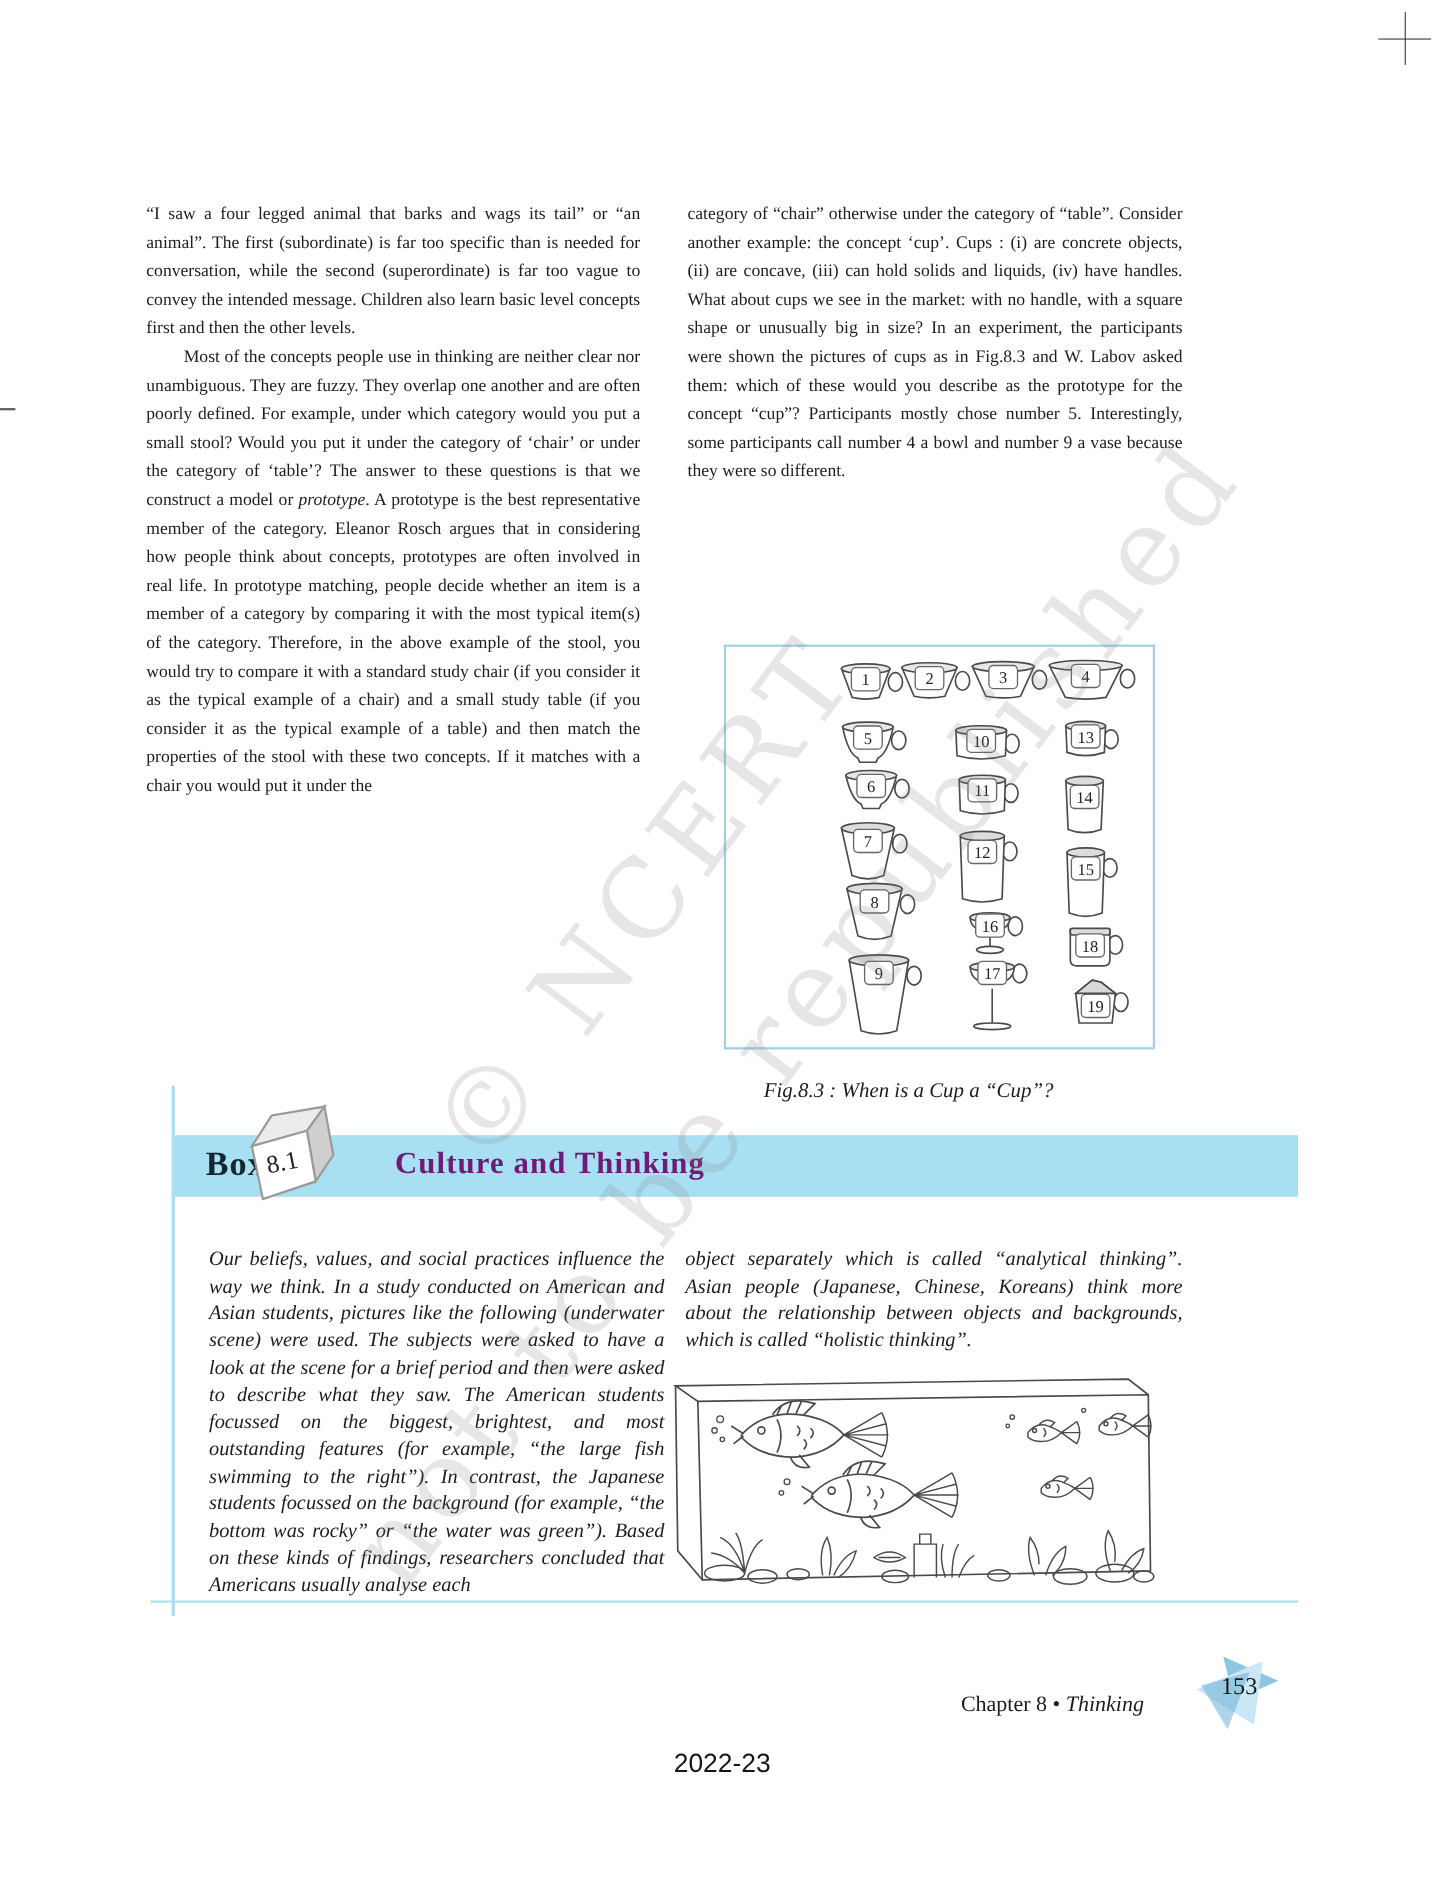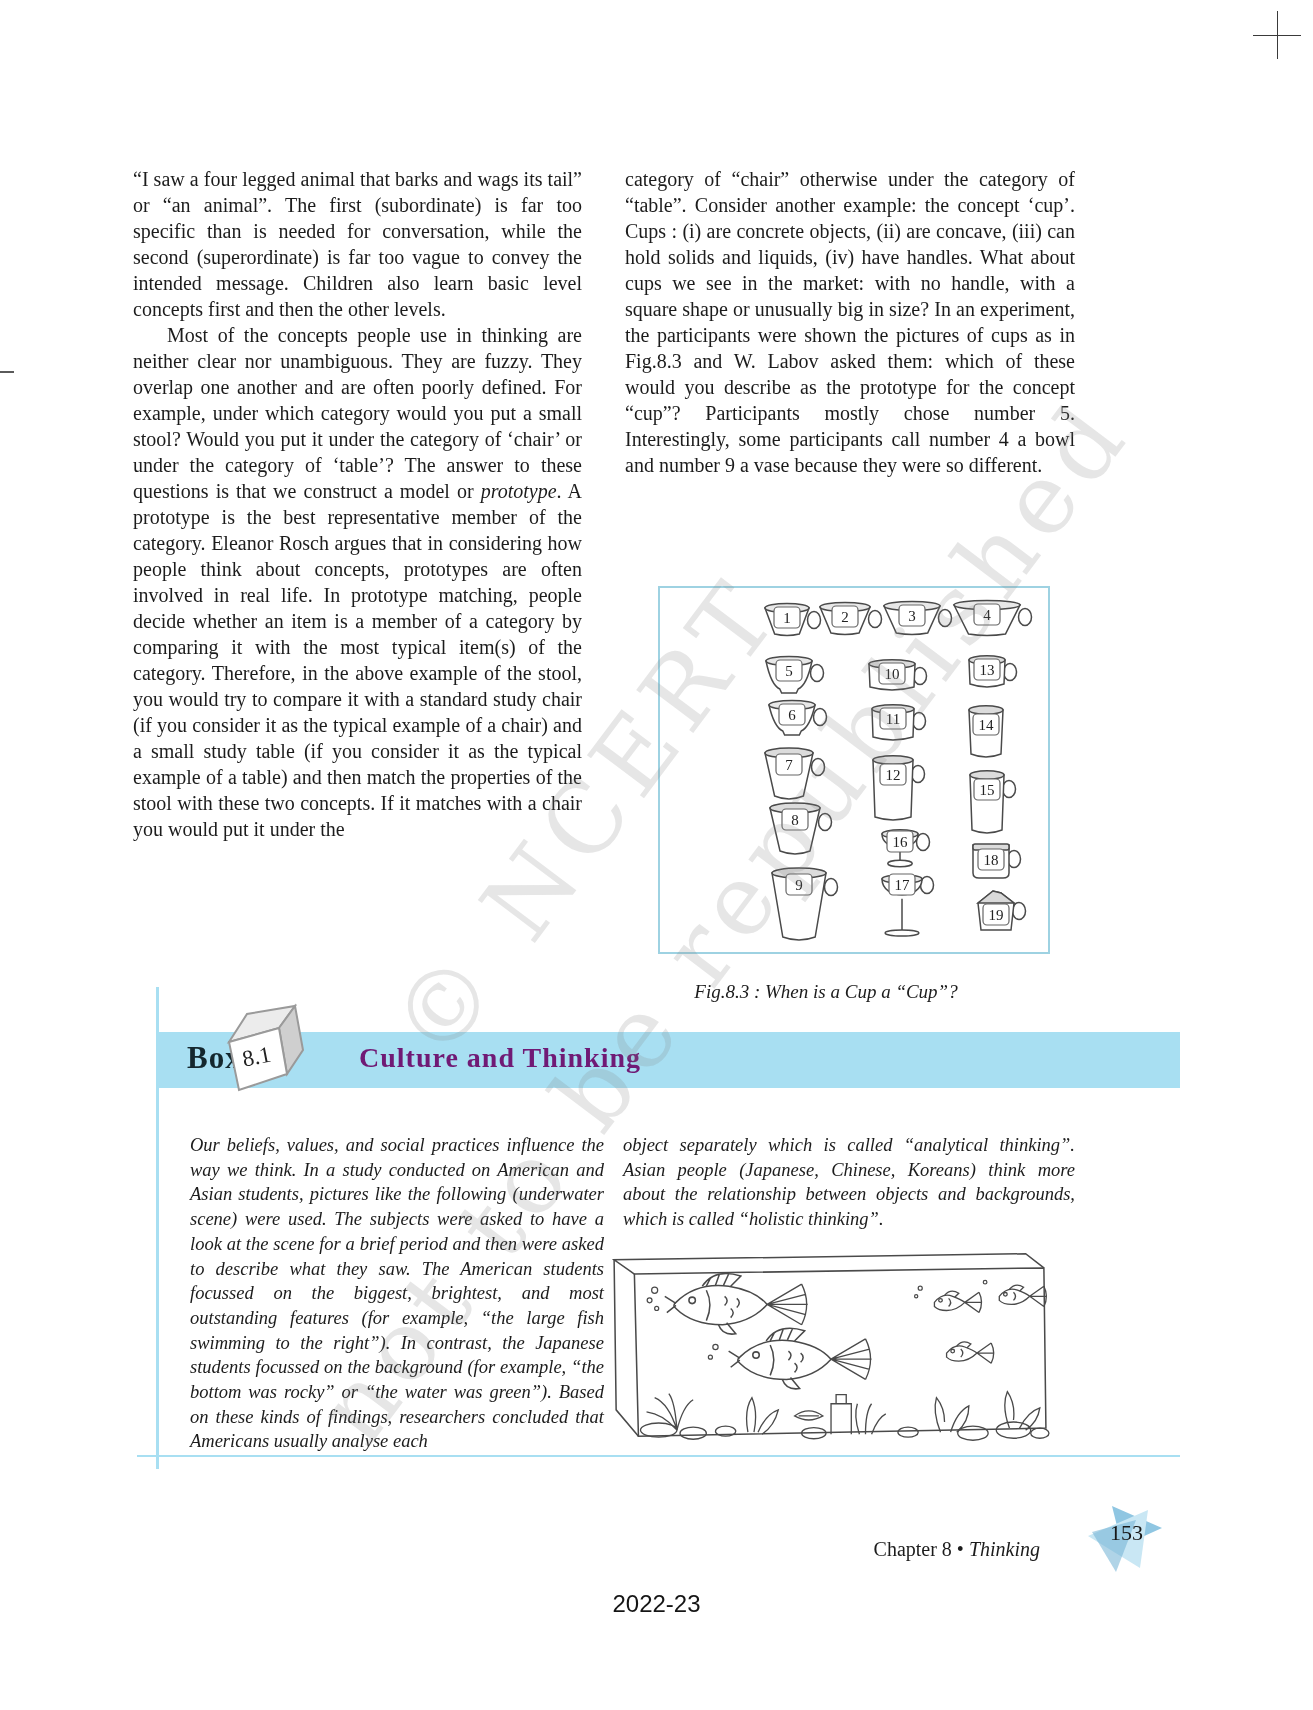--- a/index.html
+++ b/index.html
@@ -1,19 +1,19 @@
 <!DOCTYPE html>
 <html><head>
 <meta charset="utf-8">
 <style>
   html,body{margin:0;padding:0;background:#ffffff;}
   .page{position:relative;width:1313px;height:1710px;background:#fff;overflow:hidden;
         font-family:"Liberation Serif",serif;color:#1c1c1c;}
   
-  .maincol{position:absolute;top:166px;font-size:20px;line-height:26px;text-align:justify;}
+  .maincol{position:absolute;top:182px;font-size:16px;line-height:26px;text-align:justify;}
   .maincol p{margin:0;}
   .col-left{left:133px;width:449px;}
   .col-right{left:601px;width:450px;margin-left:24px;}
   .indent{text-indent:34px;}
   .ital{font-style:italic;text-align:right;}
   
   .fig{position:absolute;left:658px;top:586px;width:388px;height:364px;border:2px solid #9ed2e2;background:#fff;}
   .figcap{position:absolute;left:601px;top:960px;width:450px;text-align:center;font-style:italic;font-size:19px;margin-top:21px;}
   
   .box-vline{position:absolute;left:156px;top:987px;width:3px;height:482px;background:#a8dff2;}

